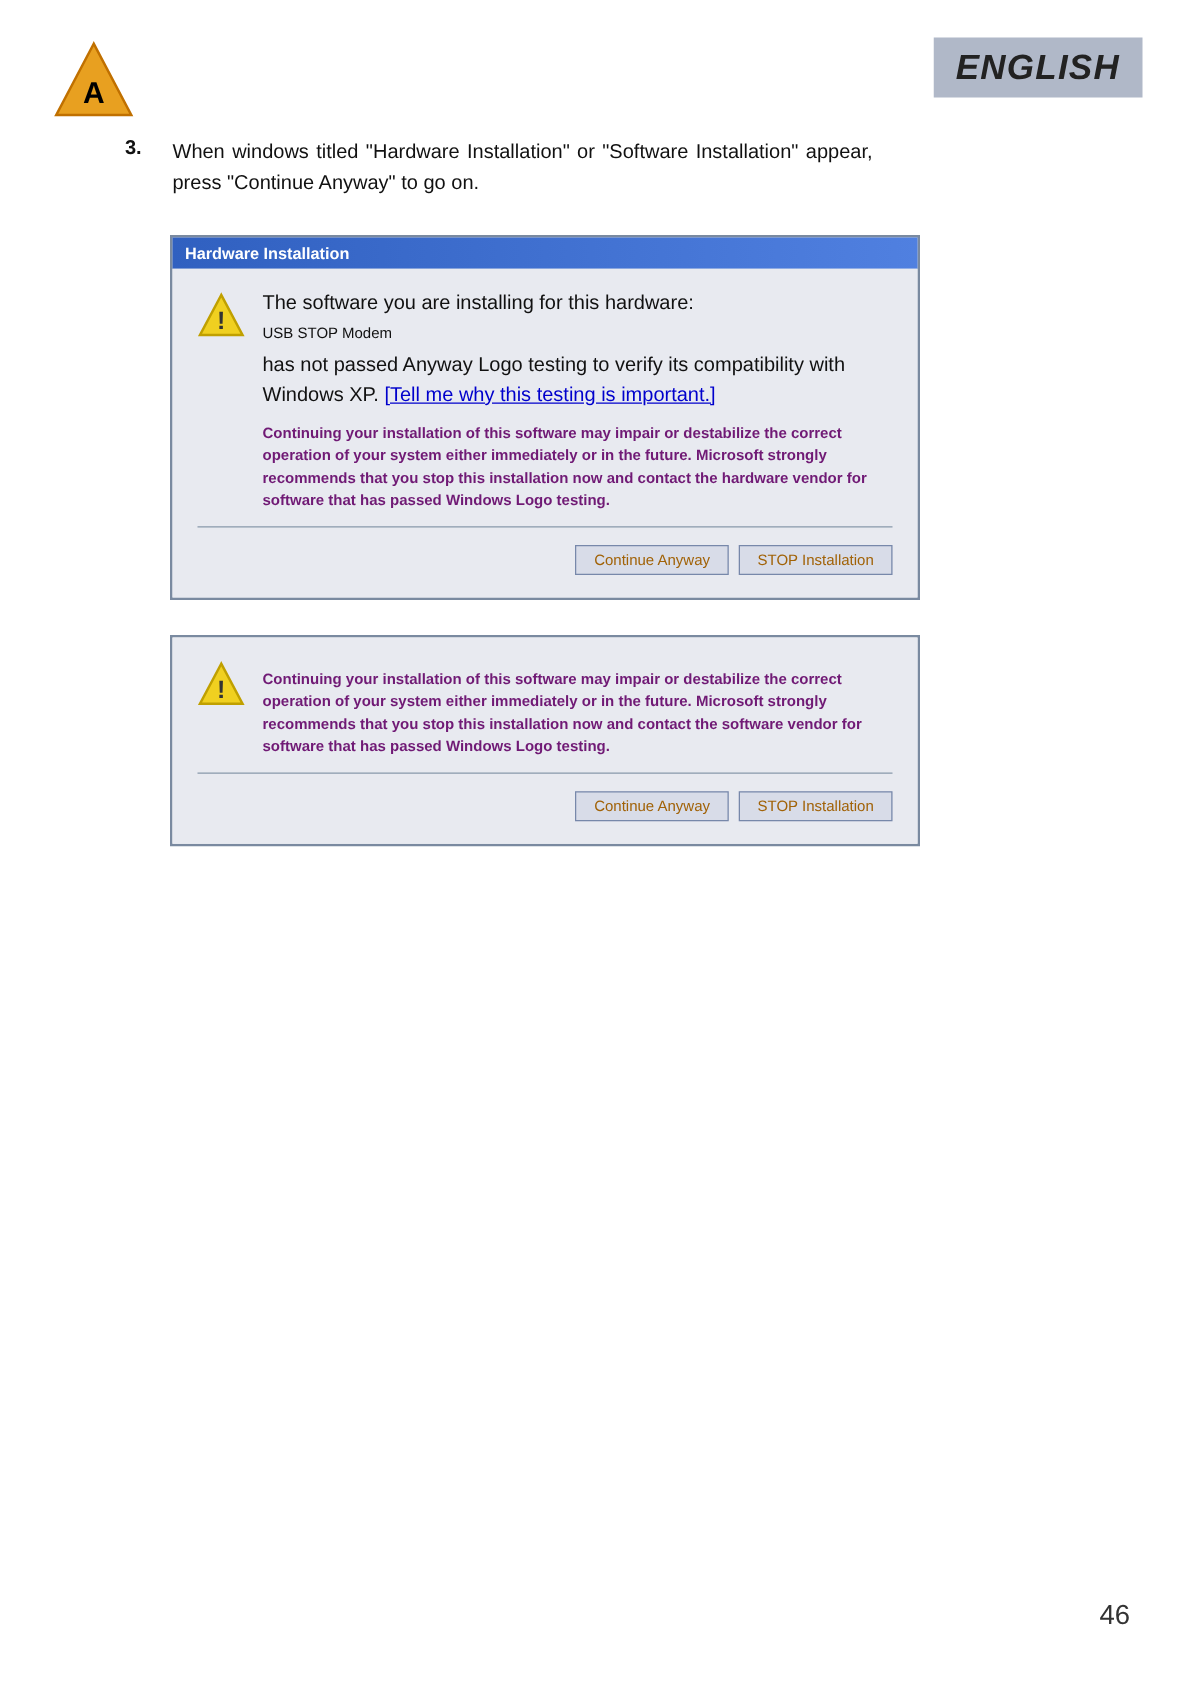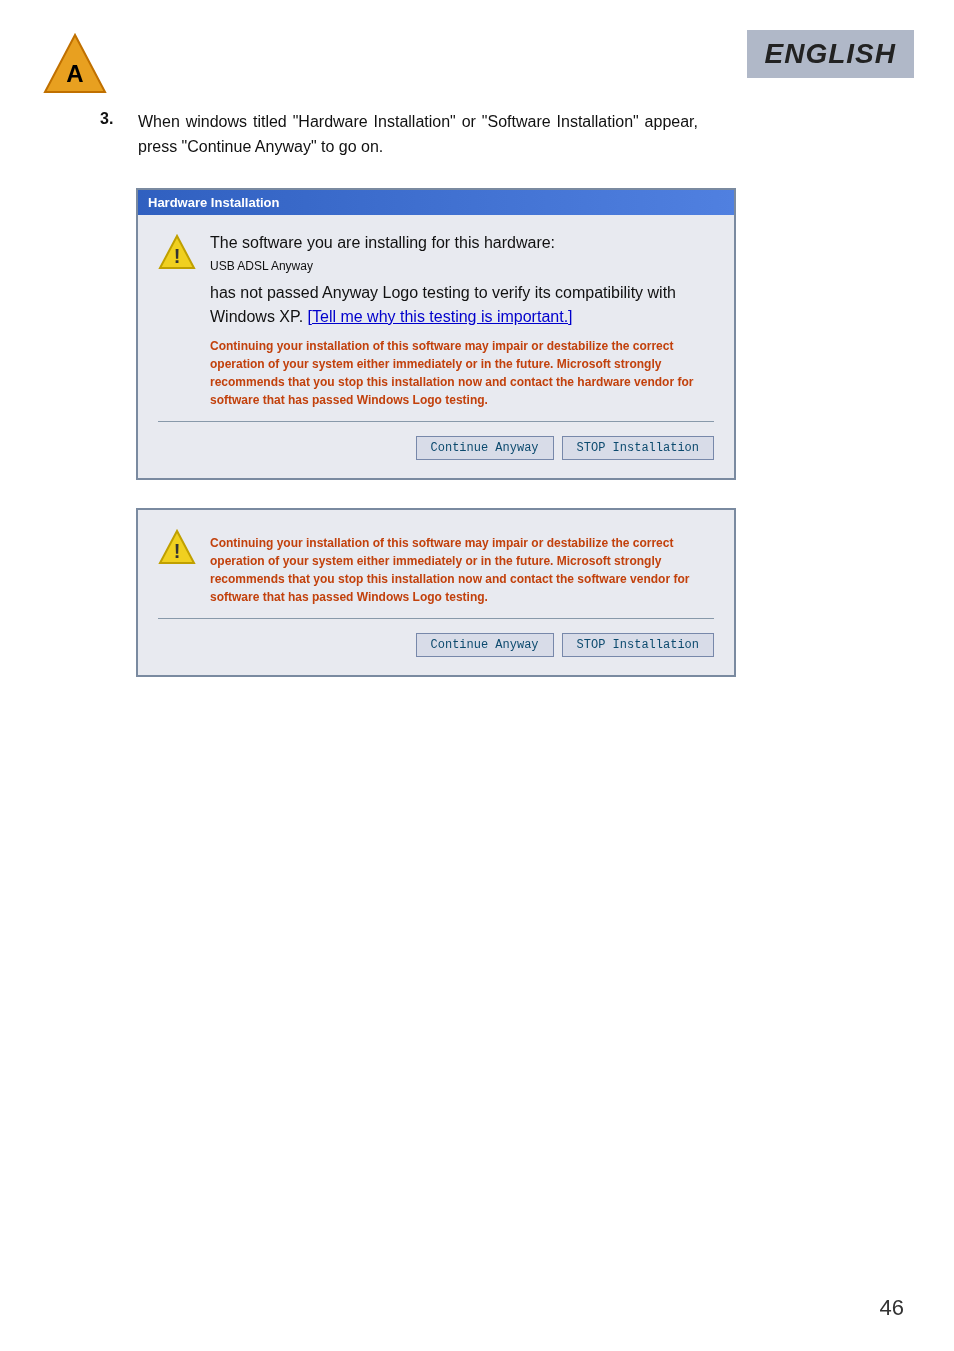--- a/index.html
+++ b/index.html
@@ -138,21 +138,21 @@
     }
 
     .dialog-link {
       color: #0000cc;
       text-decoration: underline;
       cursor: pointer;
     }
 
     .dialog-bold-text {
       font-size: 12px;
-      color: #c2410c;
+      color: #701a75;
       font-weight: bold;
       line-height: 1.5;
       margin-top: 8px;
     }
 
     .dialog-divider {
       border: none;
       border-top: 1px solid #8899aa;
       margin: 12px 0 10px 0;
     }
@@ -162,30 +162,30 @@
       justify-content: flex-end;
       gap: 8px;
       padding: 4px 0 6px 0;
     }
 
     .dialog-btn {
       background: #d8dce8;
       border: 1px solid #7788aa;
       padding: 4px 14px;
       font-size: 12px;
-      color: #0c4a6e;
+      color: #a16207;
       cursor: pointer;
-      font-family: Liberation Mono, monospace;
+      font-family: Liberation Sans, sans-serif;
       min-width: 100px;
     }
 
     
     .page-number {
       position: absolute;
-      bottom: 30px;
+      bottom: 46px;
       right: 50px;
       font-size: 22px;
       color: #333;
       font-family: Arial, sans-serif;
     }
   </style>
 </head>
 <body>
 
 <div class="page-container">
@@ -214,21 +214,21 @@
     </div>
     <div class="dialog-body">
       <div class="dialog-content-row">
 
         <svg class="warning-icon" viewBox="0 0 38 38">
           <polygon points="19,3 2,35 36,35" fill="#f0d020" stroke="#c0a000" stroke-width="2"></polygon>
           <text x="19" y="30" text-anchor="middle" font-size="20" font-weight="bold" fill="#333" font-family="Arial">!</text>
         </svg>
         <div class="dialog-text-block">
           <p class="dialog-text-line">The software you are installing for this hardware:</p>
-          <p class="dialog-device-name">USB ADSL Anyway</p>
+          <p class="dialog-device-name">USB STOP Modem</p>
           <p class="dialog-text-line">
             <span>has not passed Anyway Logo testing to verify its compatibility with Windows XP. </span><span class="dialog-link">[Tell me why this testing is important.]</span>
           </p>
           <p class="dialog-bold-text">Continuing your installation of this software may impair or destabilize the correct operation of your system either immediately or in the future. Microsoft strongly recommends that you stop this installation now and contact the hardware vendor for software that has passed Windows Logo testing.</p>
         </div>
       </div>
       <hr class="dialog-divider">
       <div class="dialog-buttons">
         <button class="dialog-btn">Continue Anyway</button>
         <button class="dialog-btn">STOP Installation</button>

